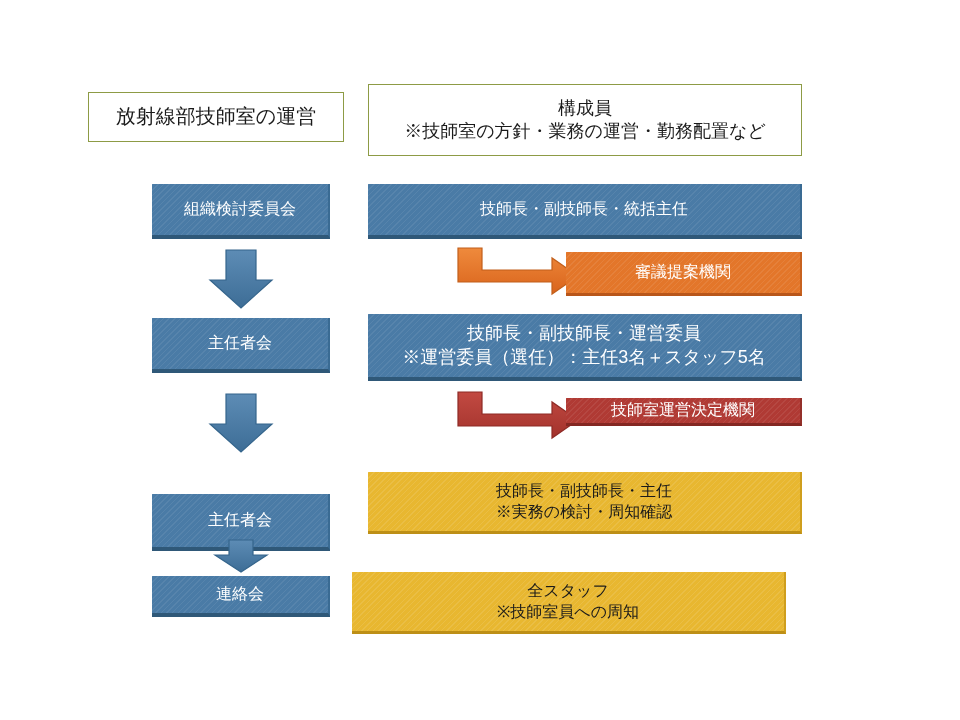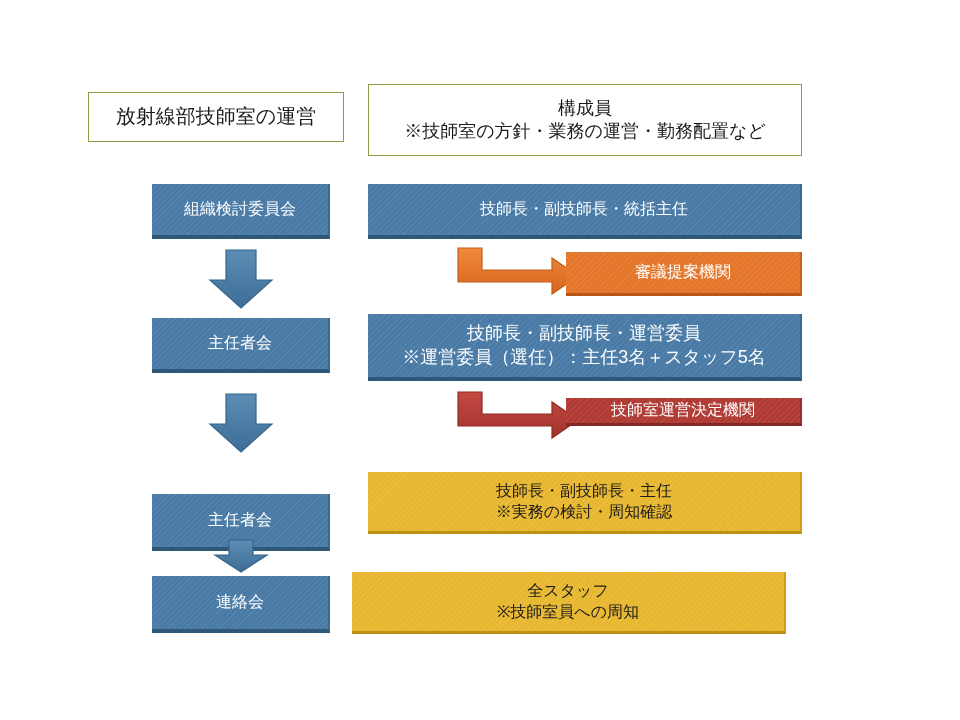--- a/index.html
+++ b/index.html
@@ -191,18 +191,18 @@
       <defs>
         <linearGradient id="bg3" x1="0" y1="0" x2="0" y2="1">
           <stop offset="0%" stop-color="#5d8cb5"></stop>
           <stop offset="100%" stop-color="#3d6d96"></stop>
         </linearGradient>
       </defs>
       <path d="M17,2 L41,2 L41,17 L55,17 L29,34 L3,17 L17,17 Z" fill="url(#bg3)" stroke="#35658c" stroke-width="1.2"></path>
     </svg>
   </div>
 
-  <div class="box blue t19" style="left:152px; top:576px; width:178px; height:56px;">連絡会</div>
+  <div class="box blue t19" style="left:152px; top:576px; width:178px; height:40px;">連絡会</div>
 
   <div class="box gold t19" style="left:352px; top:572px; width:434px; height:62px;">全スタッフ
 ※技師室員への周知</div>
 
 </div>
 
 </body></html>

